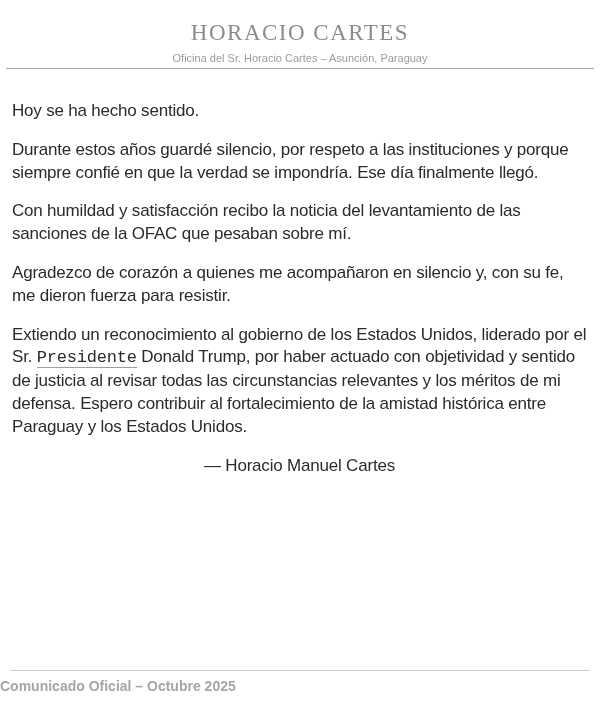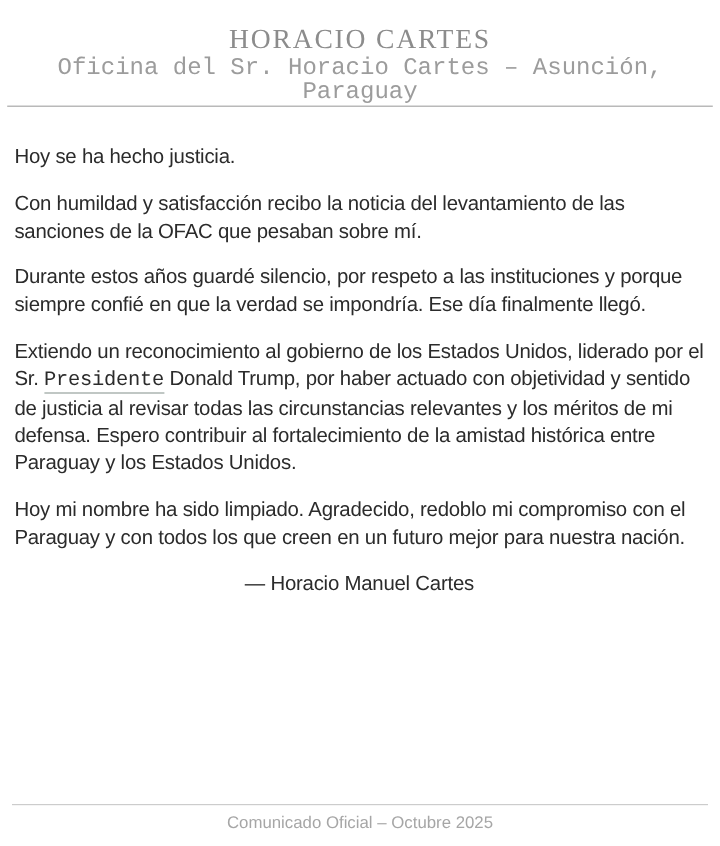--- a/index.html
+++ b/index.html
@@ -16,22 +16,22 @@
   .letterhead { text-align: center; padding-top: 18px; }
   .letterhead-title {
     font-family: "Liberation Serif", serif;
     font-weight: 400;
     font-size: 23px;
     letter-spacing: 1.5px;
     color: #8c8c8c;
     line-height: 30px;
   }
   .letterhead-subtitle {
-    font-family: Liberation Mono, monospace;
-    font-size: 20px;
+    font-family: Liberation Sans, sans-serif;
+    font-size: 11px;
     color: #9c9c9c;
     line-height: 20px;
   }
   .header-rule {
     border: none;
     border-top: 1px solid #a9a9a9;
     margin: 0 6px;
   }
 
   
@@ -51,51 +51,51 @@
     font-family: Liberation Mono, monospace;
   }
   .signature { text-align: center; margin-top: 16px; }
 
   
   .footer-rule {
     border: none;
     border-top: 1px solid #cccccc;
     margin: 0 10px;
   }
-  .page-footer { text-align: center; padding: 6px 0 10px; }
+  .page-footer { text-align: left; padding: 6px 0 10px; font-weight: bold; }
   .footer-text {
     font-size: 14px;
     letter-spacing: 0;
     color: #a6a6a6;
   }
 </style>
 </head>
 <body>
 
 <div class="page">
 
   <header class="letterhead">
     <div class="letterhead-title">HORACIO CARTES</div>
     <div class="letterhead-subtitle">Oficina del Sr. Horacio Cartes – Asunción, Paraguay</div>
   </header>
 
   <hr class="header-rule">
 
   <main class="body">
-    <p>Hoy se ha hecho justicia.</p>
+    <p>Hoy se ha hecho sentido.</p>
+
+    <p>Durante estos años guardé silencio, por respeto a las instituciones y porque siempre confié en que la verdad se impondría. Ese día finalmente llegó.</p>
 
     <p>Con humildad y satisfacción recibo la noticia del levantamiento de las sanciones de la OFAC que pesaban sobre mí.</p>
 
-    <p>Durante estos años guardé silencio, por respeto a las instituciones y porque siempre confié en que la verdad se impondría. Ese día finalmente llegó.</p>
-
+    <p>Agradezco de corazón a quienes me acompañaron en silencio y, con su fe, me dieron fuerza para resistir.</p>
 
     <p><span>Extiendo un reconocimiento al gobierno de los Estados Unidos, liderado por el Sr. </span><span class="underlined-word">Presidente</span><span> Donald Trump, por haber actuado con objetividad y sentido de justicia al revisar todas las circunstancias relevantes y los méritos de mi defensa. Espero contribuir al fortalecimiento de la amistad histórica entre Paraguay y los Estados Unidos.</span></p>
 
 
-    <p>Hoy mi nombre ha sido limpiado. Agradecido, redoblo mi compromiso con el Paraguay y con todos los que creen en un futuro mejor para nuestra nación.</p>
 
     <p class="signature">— Horacio Manuel Cartes</p>
   </main>
 
   <hr class="footer-rule">
 
   <footer class="page-footer">
     <span class="footer-text">Comunicado Oficial – Octubre 2025</span>
   </footer>
 

